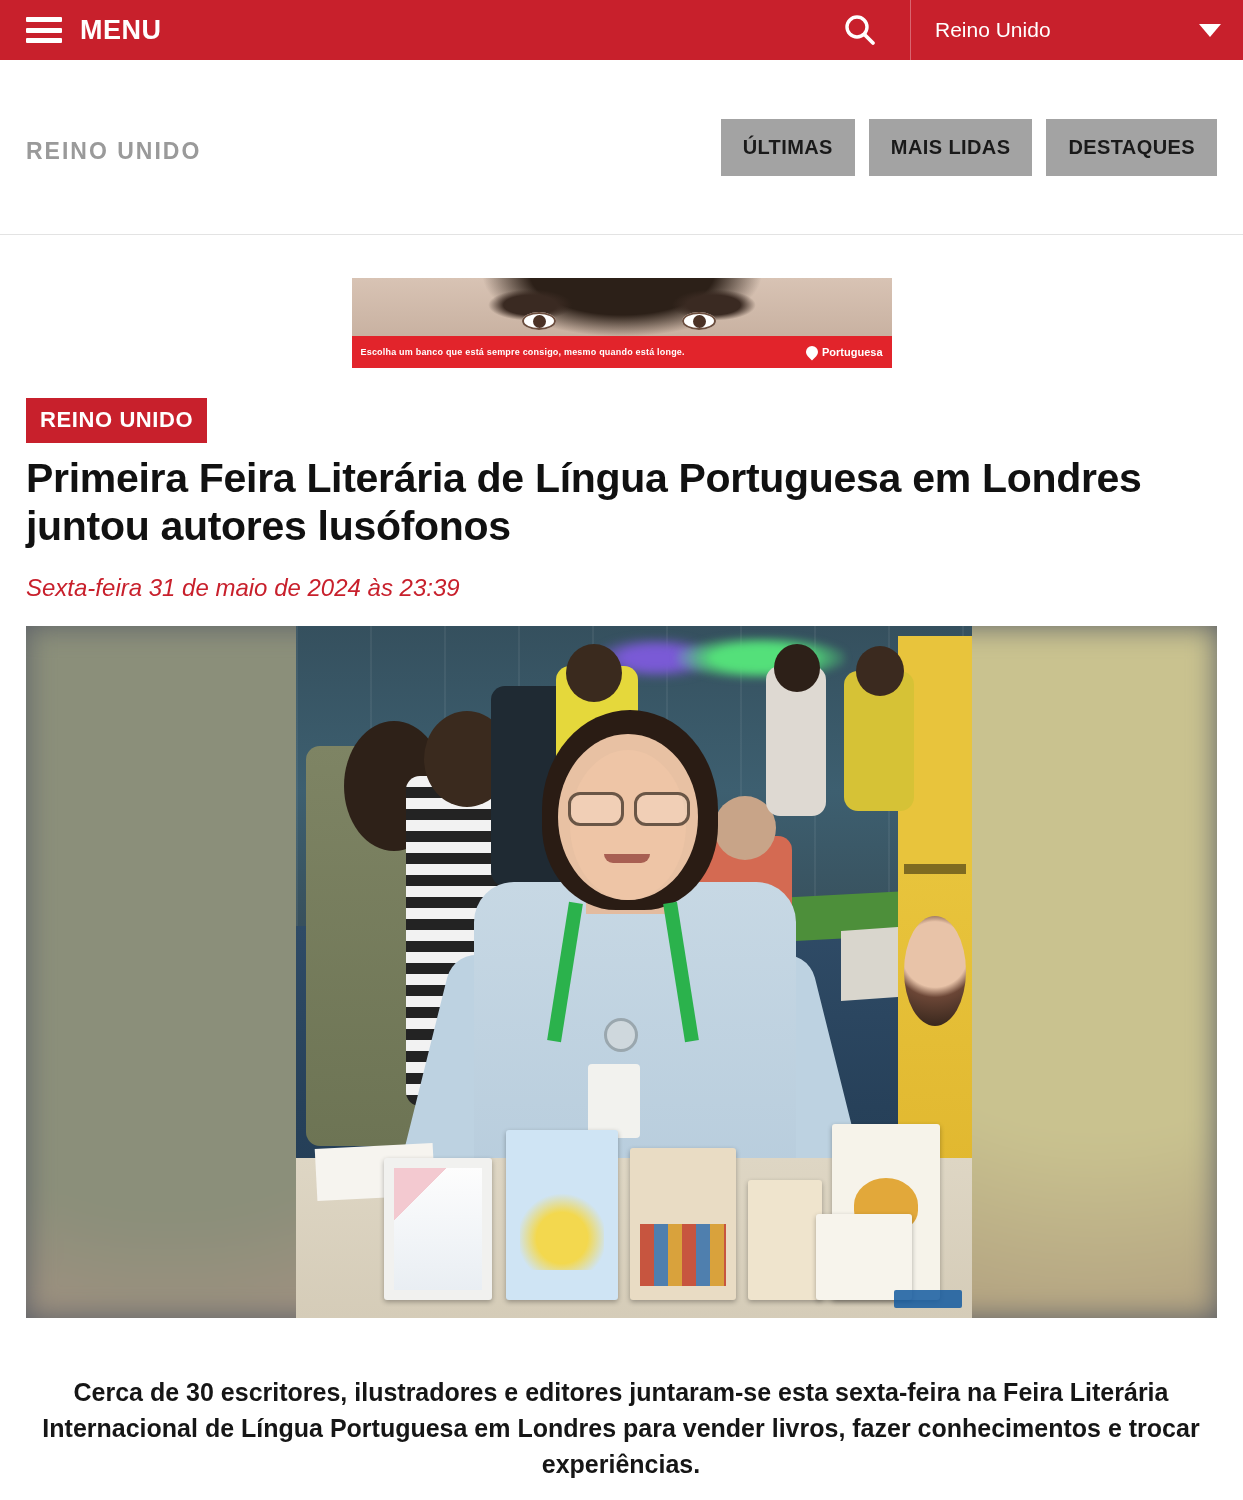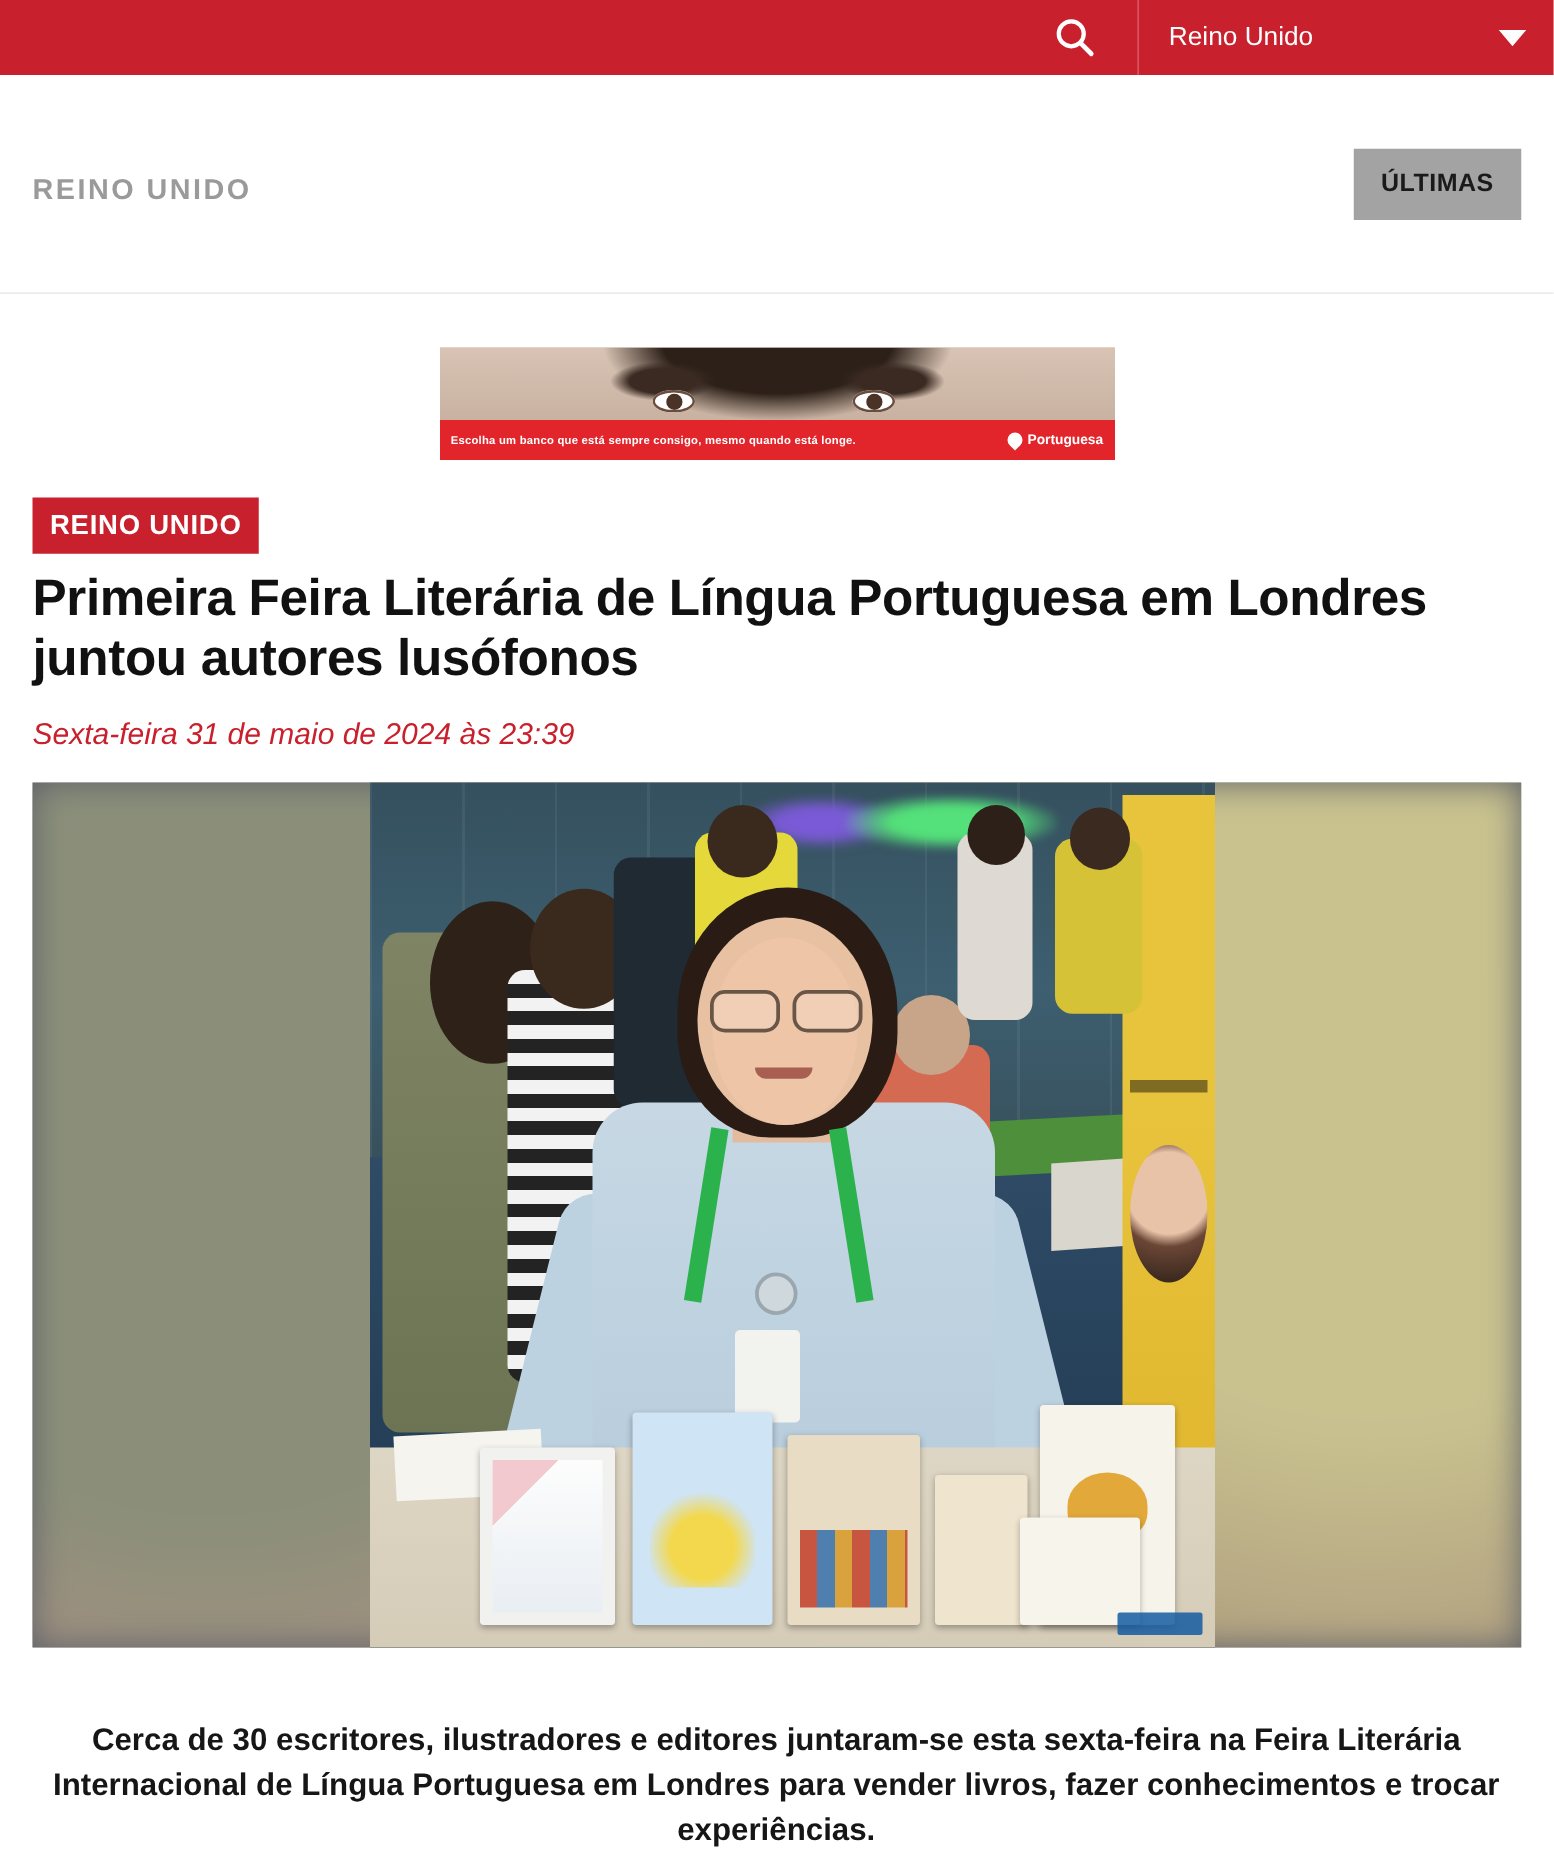--- a/index.html
+++ b/index.html
@@ -381,39 +381,49 @@
     color: #161616;
     margin: 56px 0 44px 0;
     max-width: 1190px;
     text-align: center;
   }
 </style>
 </head>
 <body>
 
 <div class="topbar">
+  <div class="menu-area">
+    <div class="hamburger">
+      <span></span>
+        <span></span>
+        <span></span>
+    </div>
+    <div class="menu-label">MENU</div>
+  </div>
   <div class="topbar-spacer"></div>
   <div class="search-btn">
     <svg width="36" height="36" viewBox="0 0 36 36">
       <circle cx="15" cy="15" r="10" fill="none" stroke="#ffffff" stroke-width="3.4"></circle>
       <line x1="22.5" y1="22.5" x2="31" y2="31" stroke="#ffffff" stroke-width="3.8" stroke-linecap="round"></line>
     </svg>
   </div>
   <div class="region-select">
     <div class="region-label">Reino Unido</div>
     <div class="caret"></div>
   </div>
 </div>
 
 <div class="masthead">
   <div class="logo-wrap">
     <div class="logo-sub">REINO UNIDO</div>
   </div>
   <div class="nav-tabs">
     <div class="nav-tab">ÚLTIMAS</div>
+    <div class="nav-tab">MAIS LIDAS</div>
+    <div class="nav-tab">DESTAQUES</div>
   </div>
 </div>
 
 <div class="content">
 
   
   <div class="ad-banner">
     <div class="ad-face"></div>
     <div class="ad-eye l"></div>
     <div class="ad-eye r"></div>

